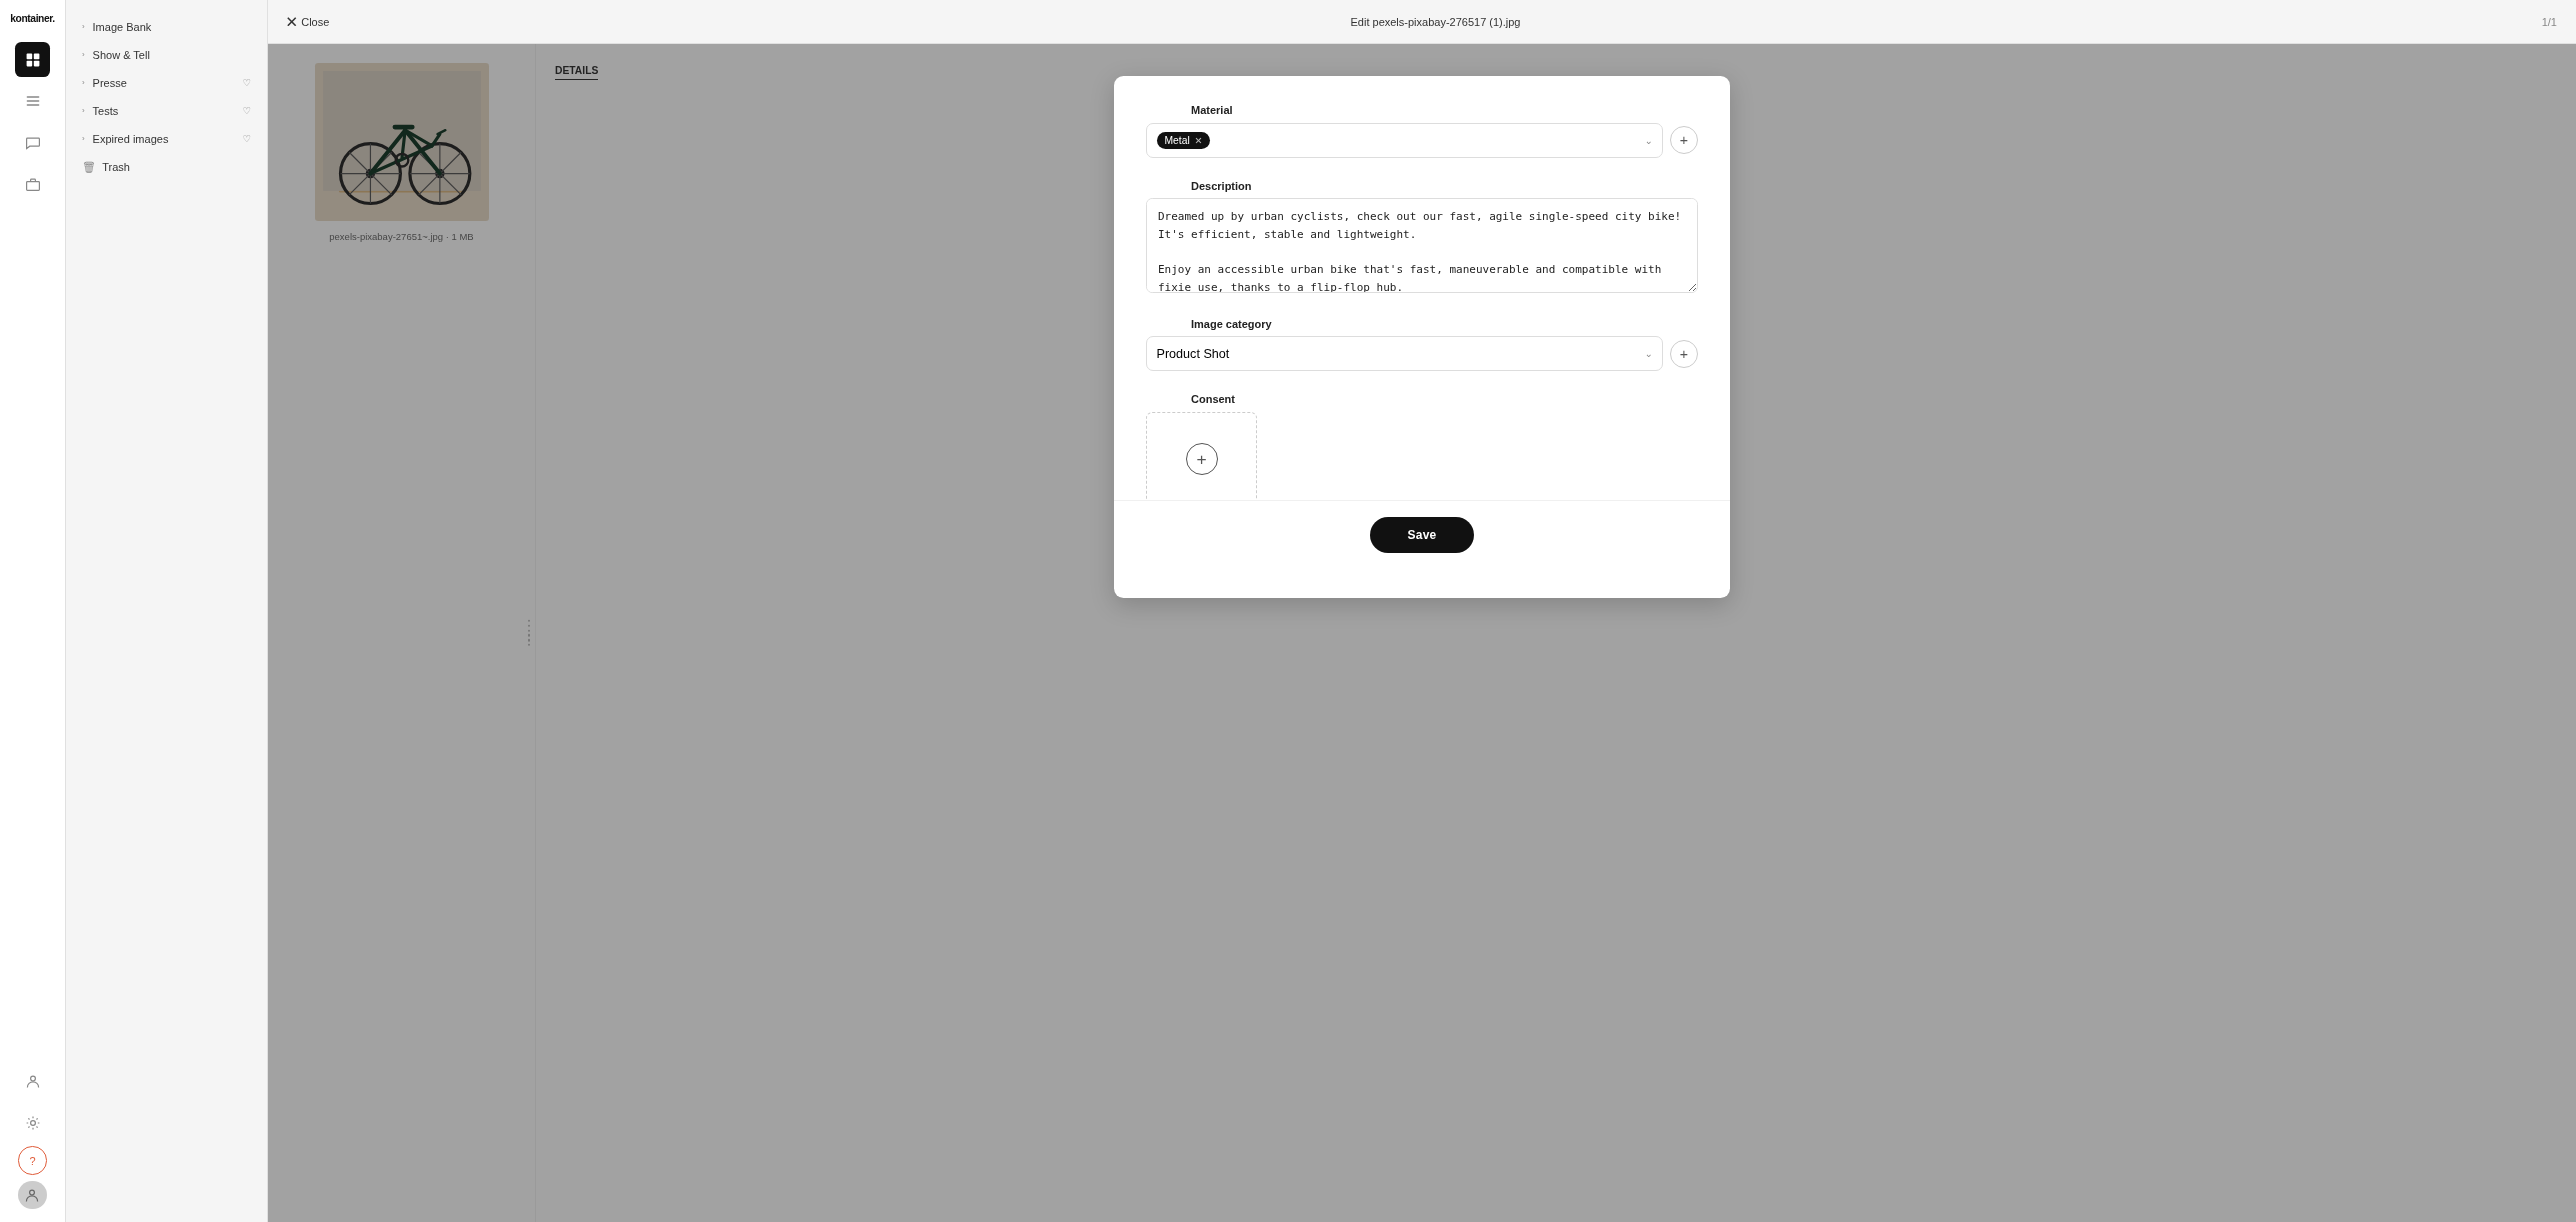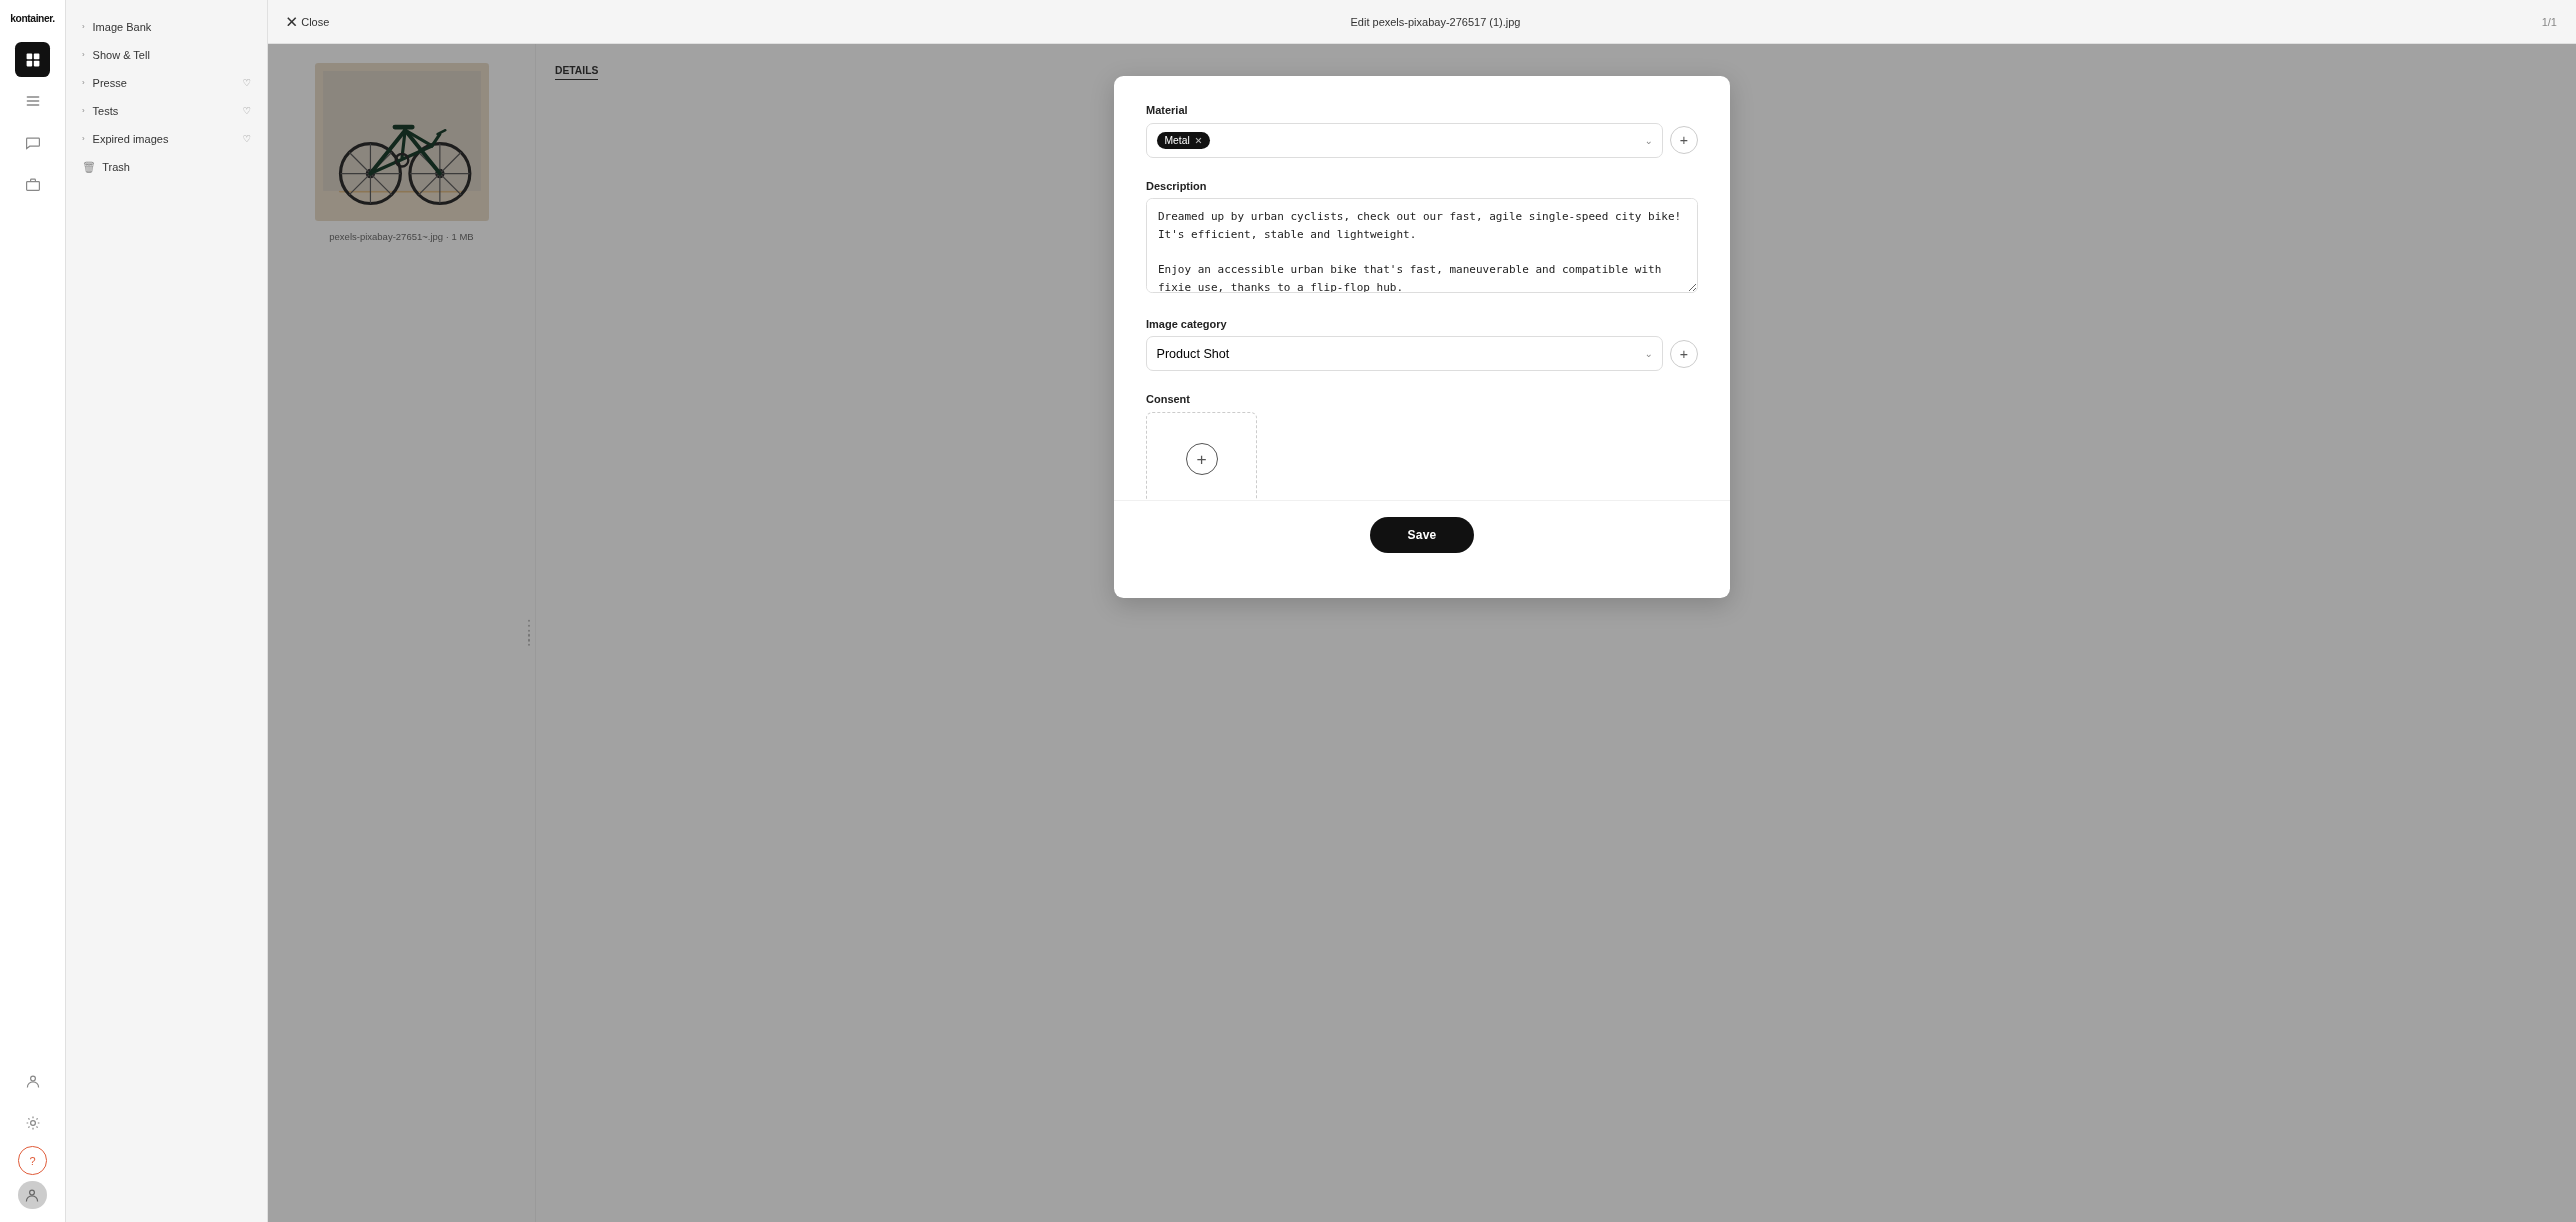--- a/index.html
+++ b/index.html
@@ -227,20 +227,21 @@
     }
 
     
     .form-group { margin-bottom: 22px; }
     .form-label {
       font-size: 11px;
       font-weight: 600;
       color: #222;
       margin-bottom: 6.3px;
       display: block;
+      margin-left: 45px;
     }
     .select-container {
       display: flex;
       align-items: center;
       gap: 6.3px;
     }
     .select-field {
       flex: 1;
       border: 1.2px solid #ddd;
       border-radius: 7px;

